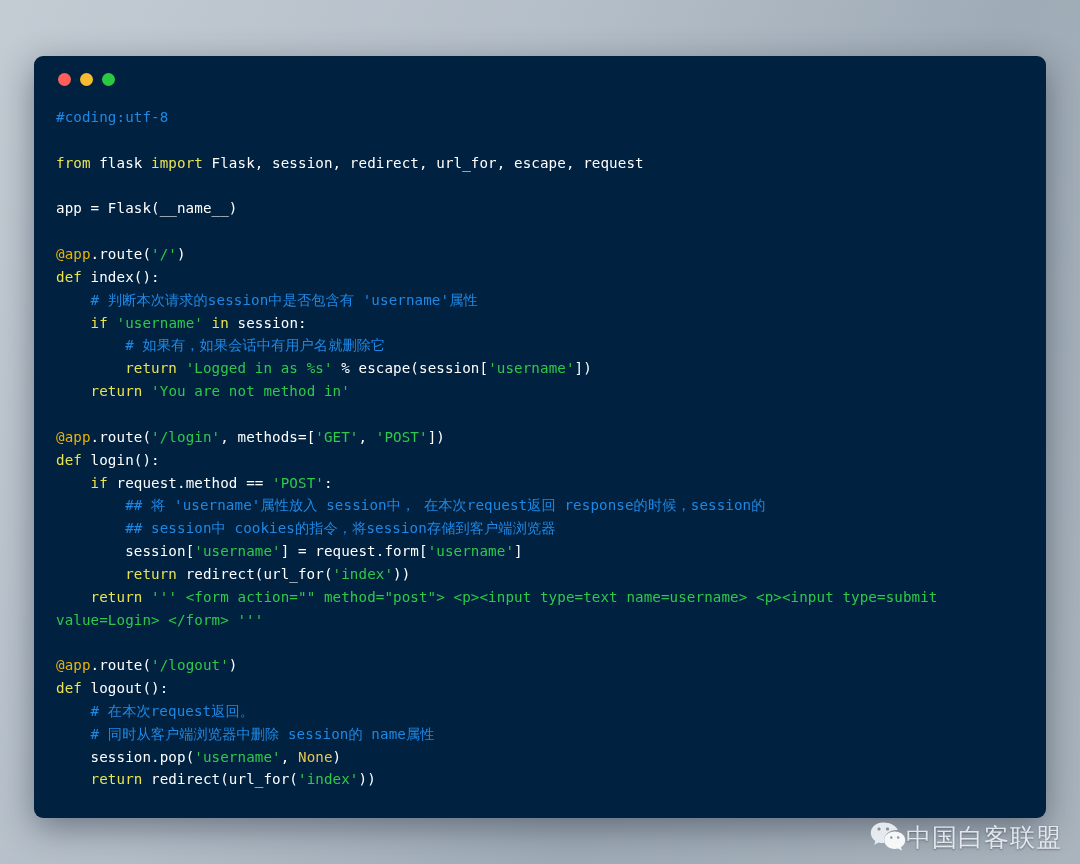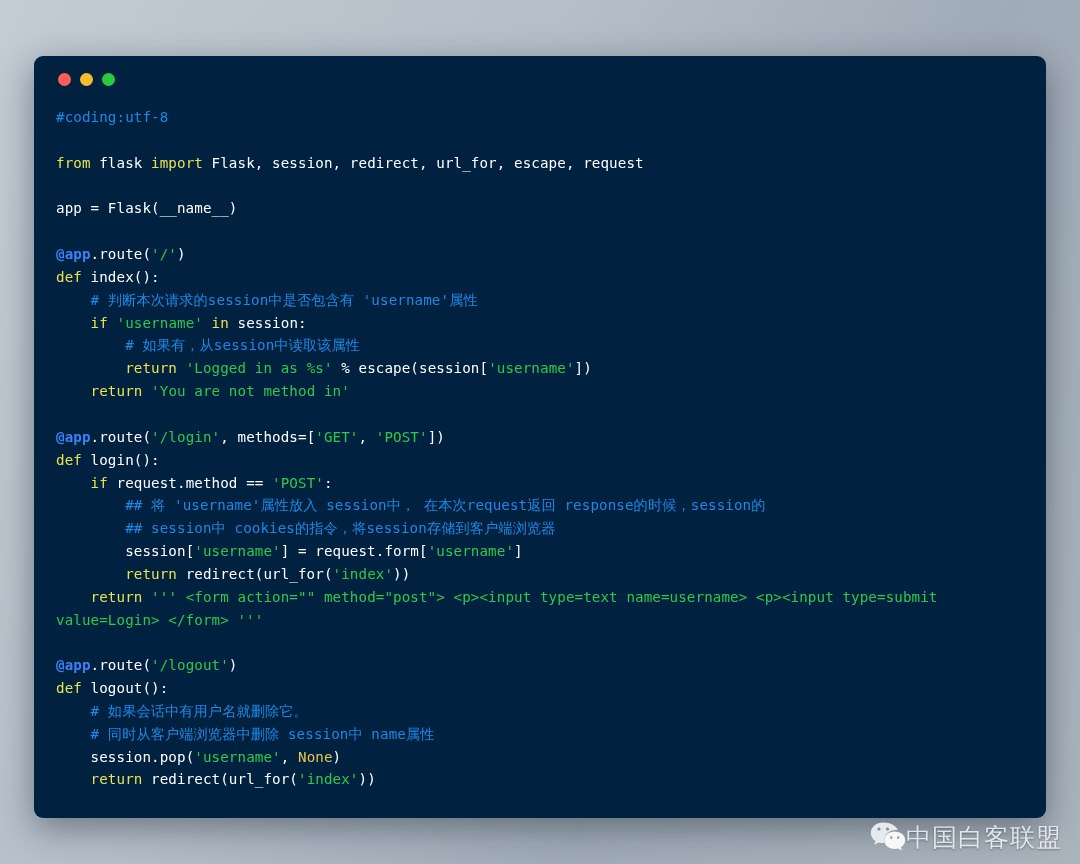--- a/index.html
+++ b/index.html
@@ -63,21 +63,21 @@
     color: #ffffff;
     white-space: pre-wrap;
     word-break: break-word;
     letter-spacing: 0.1px;
     -webkit-font-smoothing: antialiased;
   }
 
   
   .cmt   { color: #1e88e5; }
   .kw    { color: #e8e34e; }
-  .dec   { color: #3b82f6; font-weight: bold; }
+  .dec   { color: #eab308; }
   .str   { color: #2ec94a; }
   .bi    { color: #e8c84e; margin-top: 37px; }
 
   
   #watermark {
     position: absolute;
     right: 18px;
     bottom: 12px;
     display: flex;
     align-items: center;
@@ -110,37 +110,37 @@
       <pre class="code" id="code-pre"><span class="cmt">#coding:utf-8</span>
 
 <span class="kw">from</span> flask <span class="kw">import</span> Flask, session, redirect, url_for, escape, request
 
 app = Flask(__name__)
 
 <span class="dec">@app</span>.route(<span class="str">'/'</span>)
 <span class="kw">def</span> index():
 <span class="cmt">    # 判断本次请求的session中是否包含有 'username'属性</span>
     <span class="kw">if</span> <span class="str">'username'</span> <span class="kw">in</span> session:
-<span class="cmt">        # 如果有，从session中读取该属性</span>
+<span class="cmt">        # 如果有，如果会话中有用户名就删除它</span>
         <span class="kw">return</span> <span class="str">'Logged in as %s'</span> % escape(session[<span class="str">'username'</span>])
     <span class="kw">return</span> <span class="str">'You are not method in'</span>
 
 <span class="dec">@app</span>.route(<span class="str">'/login'</span>, methods=[<span class="str">'GET'</span>, <span class="str">'POST'</span>])
 <span class="kw">def</span> login():
     <span class="kw">if</span> request.method == <span class="str">'POST'</span>:
 <span class="cmt">        ## 将 'username'属性放入 session中， 在本次request返回 response的时候，session的</span>
 <span class="cmt">        ## session中 cookies的指令，将session存储到客户端浏览器</span>
         session[<span class="str">'username'</span>] = request.form[<span class="str">'username'</span>]
         <span class="kw">return</span> redirect(url_for(<span class="str">'index'</span>))
     <span class="kw">return</span> <span class="str">''' &lt;form action="" method="post"&gt; &lt;p&gt;&lt;input type=text name=username&gt; &lt;p&gt;&lt;input type=submit value=Login&gt; &lt;/form&gt; '''</span>
 
 <span class="dec">@app</span>.route(<span class="str">'/logout'</span>)
 <span class="kw">def</span> logout():
-<span class="cmt">    # 如果会话中有用户名就删除它。</span>
-<span class="cmt">    # 同时从客户端浏览器中删除 session中 name属性</span>
+<span class="cmt">    # 在本次request返回。</span>
+<span class="cmt">    # 同时从客户端浏览器中删除 session的 name属性</span>
     session.pop(<span class="str">'username'</span>, <span class="bi">None</span>)
     <span class="kw">return</span> redirect(url_for(<span class="str">'index'</span>))
 
 <span class="cmt"># 设置密钥，复杂一点：</span>
 app.secret_key = 
 
  __name__ == :
     app.run()</pre>
     </div>
 

